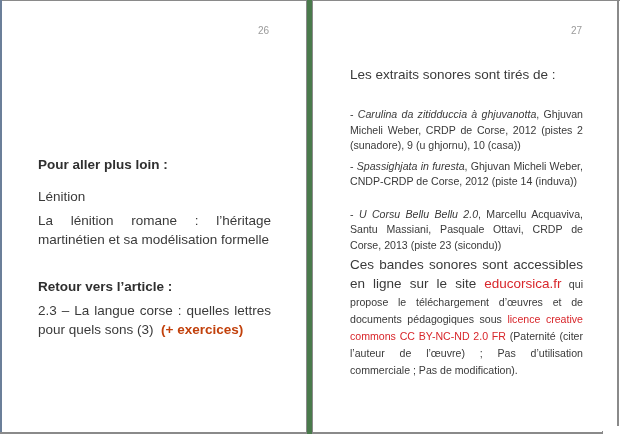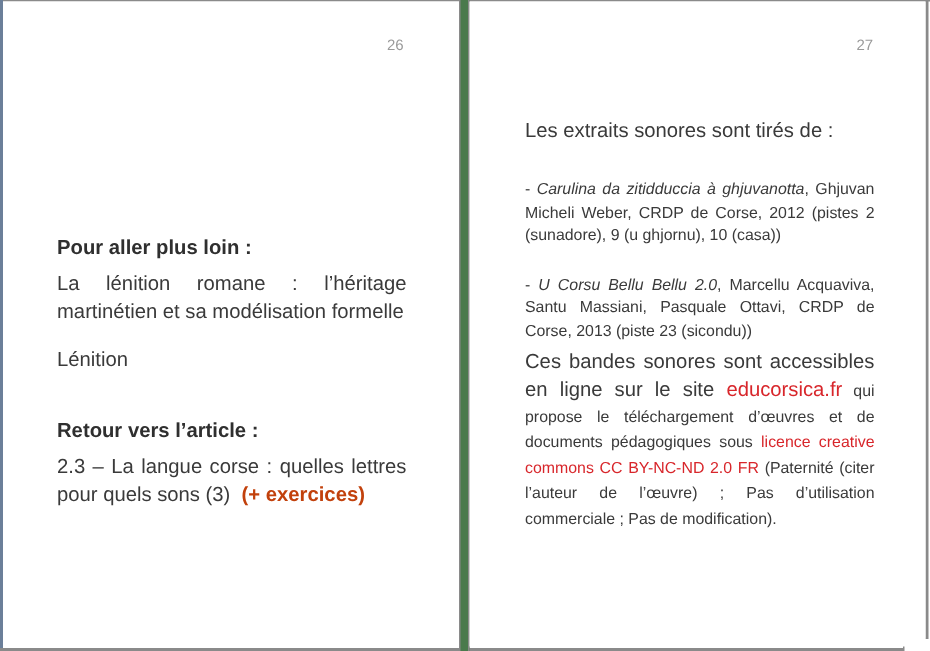--- a/index.html
+++ b/index.html
@@ -21,21 +21,21 @@
   .page { position: absolute; top: 1px; height: 430px; background: #fff; }
   .page-left { left: 2px; width: 304px; }
   .page-right { left: 313px; width: 304px; }
 
   .page-num { position: absolute; top: 24px; font-size: 10px; color: #9a9a9a; }
   .page-left .page-num { left: 256px; }
   .page-right .page-num { left: 258px; }
 
   .content { position: absolute; }
   .page-left .content { left: 36px; top: 106px; width: 233px; margin-top: 48px; }
-  .page-right .content { left: 37px; top: 76px; width: 233px; }
+  .page-right .content { left: 37px; top: 64px; width: 233px; }
 
   .h { font-weight: bold; font-size: 13.5px; color: #2f2f2f; line-height: 19px; margin: 0; }
   .p13 { font-size: 13.5px; line-height: 19px; margin: 0; color: #3a3a3a; text-align: justify; }
   .p13.last-left { text-align-last: left; }
   .red-bold { color: #c2410c; font-weight: bold; }
   .link-red { color: #d8262b; }
 
   .small { font-size: 10.6px; line-height: 15.5px; margin: 0; text-align: justify; color: #3a3a3a; }
   .small .it { font-style: italic; }
   .mixed { text-align: justify; margin: 0; }
@@ -48,39 +48,42 @@
 <div class="frame-top"></div>
 <div class="frame-left"></div>
 <div class="frame-right"></div>
 <div class="frame-bottom"></div>
 <div class="corner-fold"></div>
 
 <div class="page page-left">
   <div class="page-num">26</div>
   <div class="content">
     <p class="h">Pour aller plus loin :</p>
+    <p class="p13" style="margin-top:13px;">Lénition</p>
     <p class="p13" style="margin-top:5px;">La lénition romane : l’héritage martinétien et sa modélisation formelle</p>
-    <p class="p13" style="margin-top:13px;">Lénition</p>
     <p class="h" style="margin-top:28px;">Retour vers l’article :</p>
     <p class="p13 last-left" style="margin-top:5px;">
       <span>2.3 – La langue corse : quelles lettres pour quels sons (3)</span>&nbsp;
       <span class="red-bold">(+ exercices)</span>
     </p>
   </div>
 </div>
 
 <div class="divider"></div>
 
 <div class="page page-right">
   <div class="page-num">27</div>
   <div class="content">
     <p class="p13">Les extraits sonores sont tirés de :</p>
     <p class="small" style="margin-top:23px;">
       <span>- </span><span class="it">Carulina da zitidduccia à ghjuvanotta</span><span>, Ghjuvan Micheli Weber, CRDP de Corse, 2012 (pistes 2 (sunadore), 9 (u ghjornu), 10 (casa))</span>
     </p>
+    <p class="small" style="margin-top:5px;">
+      <span>- </span><span class="it">Spassighjata in furesta</span><span>, Ghjuvan Micheli Weber, CNDP-CRDP de Corse, 2012 (piste 14 (induva))</span>
+    </p>
     <p class="small" style="margin-top:17px;">
       <span>- </span><span class="it">U Corsu Bellu Bellu 2.0</span><span>, Marcellu Acquaviva, Santu Massiani, Pasquale Ottavi, CRDP de Corse, 2013 (piste 23 (sicondu))</span>
     </p>
     <p class="mixed" style="margin-top:2px; line-height:16px;">
       <span class="big">Ces bandes sonores sont accessibles en ligne sur le site </span><span class="big link-red">educorsica.fr</span><span class="sm"> qui propose le téléchargement d’œuvres et de documents pédagogiques sous </span><span class="sm link-red">licence creative commons CC BY-NC-ND 2.0 FR</span><span class="sm"> (Paternité (citer l’auteur de l’œuvre) ; Pas d’utilisation commerciale ; Pas de modification).</span>
     </p>
   </div>
 </div>
 
 </body></html>

